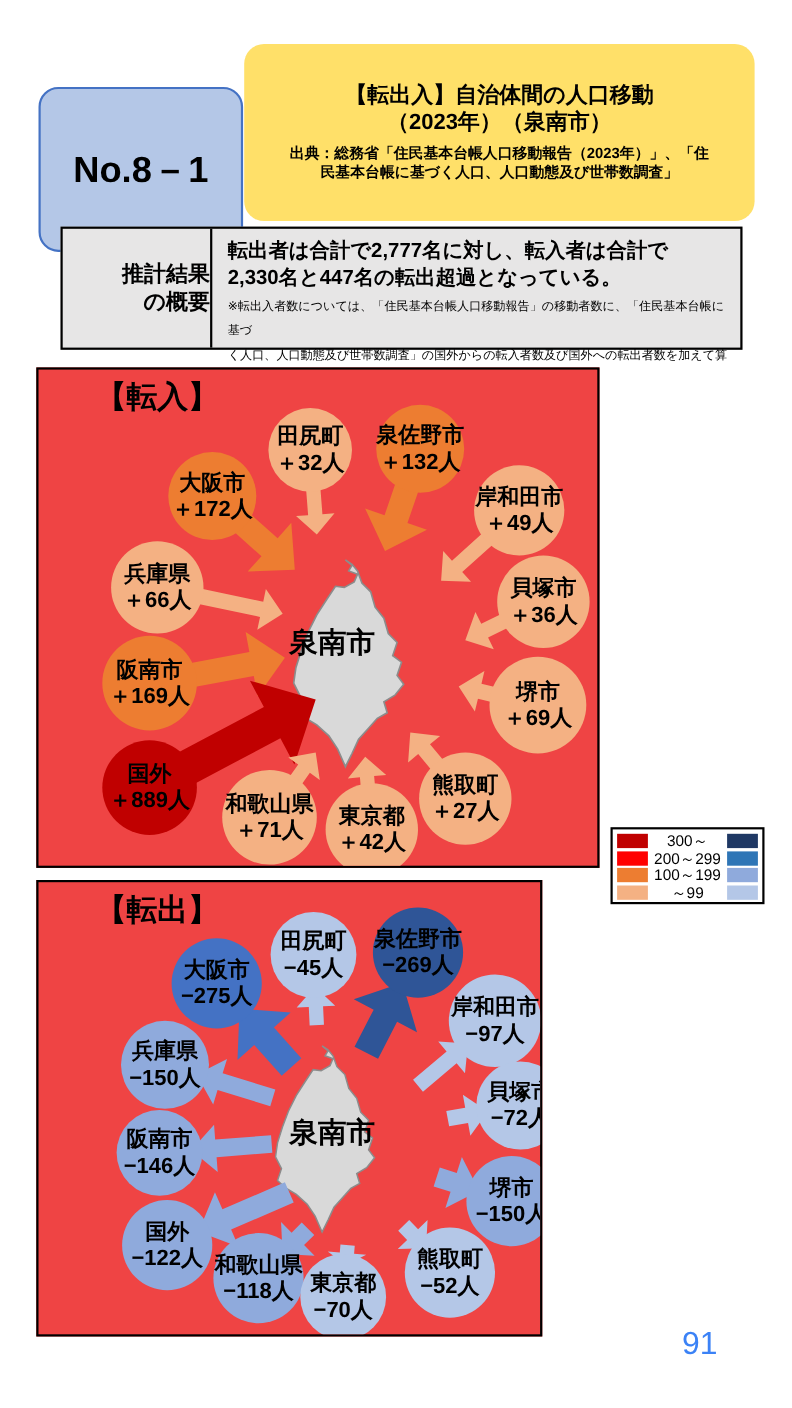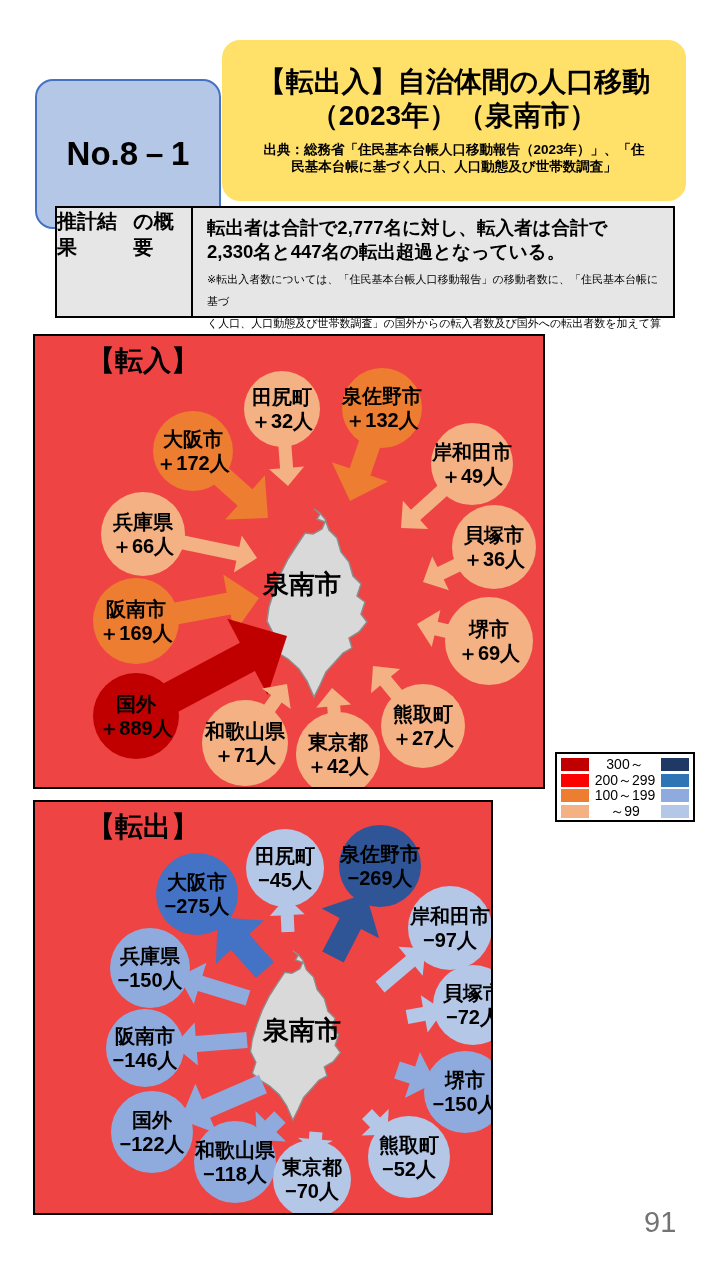--- a/index.html
+++ b/index.html
@@ -15,30 +15,30 @@
     background:#b4c7e7;border:2px solid #4472c4;border-radius:18px;
     display:flex;align-items:center;justify-content:center;margin-top:36px;
   }
   .no-box span{font-size:33px;font-weight:bold;}
   .title-box{
     left:222px;top:40px;width:464px;height:161px;
     background:#ffe069;border-radius:18px;
     display:flex;flex-direction:column;align-items:center;justify-content:center;
     text-align:center;padding:6px 10px;box-sizing:border-box;
   }
-  .title-main{font-size:28px;font-weight:bold;line-height:1.22;}
+  .title-main{font-size:20px;font-weight:bold;line-height:1.22;}
   .title-src{font-size:13.5px;font-weight:bold;line-height:1.3;margin-top:7px;}
   
   .summary{
     left:55px;top:206px;width:620px;height:112px;background:#e7e6e6;
     border:2px solid #000;box-sizing:border-box;display:flex;
   }
   .summary-label{
-    width:134px;border-right:2px solid #000;display:flex;flex-direction:row;
-    align-items:flex-start;justify-content:center;font-size:20px;font-weight:bold;line-height:1.3;
+    width:134px;border-right:2px solid #000;display:flex;flex-direction:column;
+    align-items:flex-end;justify-content:center;font-size:20px;font-weight:bold;line-height:1.3;
   }
   .summary-body{flex:1;padding:8px 10px 4px 14px;border-radius:22px;}
   .summary-main{font-size:18.5px;font-weight:bold;line-height:1.3;}
   .summary-note{font-size:11px;font-weight:500;line-height:2.0;margin-top:4px;}
   
   .panel{
     background:#ef4444;border:2px solid #000;box-sizing:border-box;overflow:hidden;
   }
   #panel-inflow{left:33px;top:334px;width:512px;height:455px;}
   #panel-outflow{left:33px;top:800px;width:460px;height:415px;}
@@ -54,21 +54,21 @@
   }
   
   .legend{
     left:555px;top:752px;width:140px;height:70px;background:#fff;
     border:2px solid #000;box-sizing:border-box;
     display:flex;flex-direction:column;justify-content:space-evenly;padding:2px 4px;
   }
   .legend-row{display:flex;align-items:flex-end;justify-content:space-between;height:15px;}
   .legend-swatch{width:28px;height:13px;}
   .legend-label{font-size:14px;flex:1;text-align:center;line-height:1;}
-  .page-num{left:644px;top:1206px;font-size:29px;color:#737373;}
+  .page-num{left:620px;top:1206px;font-size:29px;color:#3b82f6;}
 </style>
 </head>
 <body>
 
 <div class="abs no-box">
   <span>No.8－1</span>
 </div>
 <div class="abs title-box">
   <div class="title-main">【転出入】自治体間の人口移動</div>
   <div class="title-main">（2023年）（泉南市）</div>

